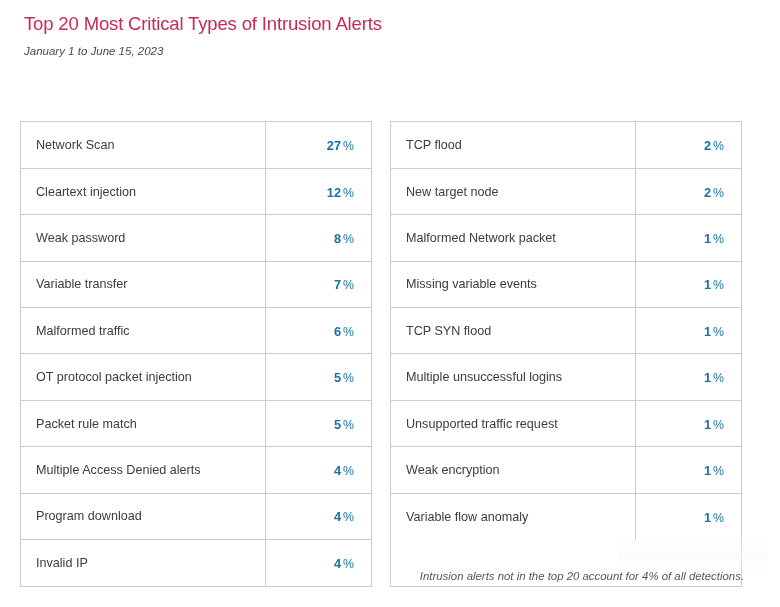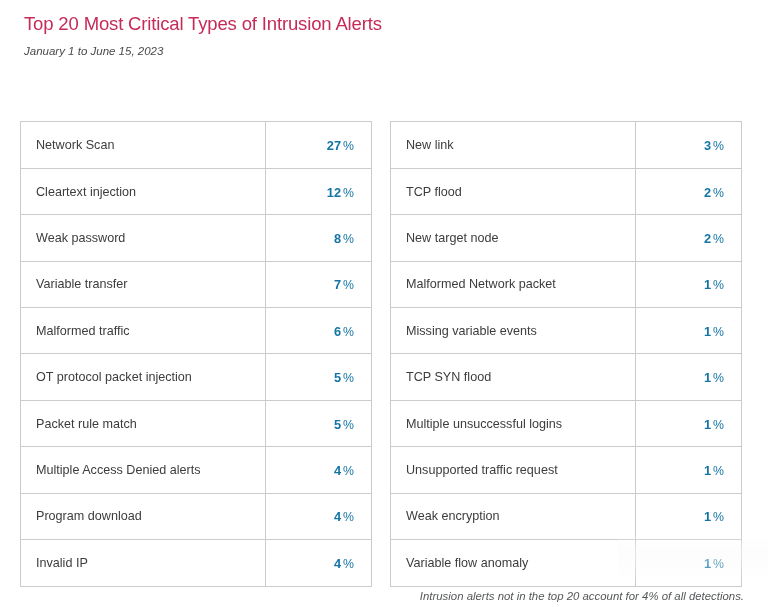--- a/index.html
+++ b/index.html
@@ -106,21 +106,21 @@
     font-size: 12.3px;
     font-weight: normal;
     color: #1474a4;
     margin-left: 2px;
   }
 
   
   .footnote {
     position: absolute;
     right: 36px;
-    top: 590px;
+    top: 570px;
     font-size: 11.4px;
     font-style: italic;
     color: #555759;
     white-space: nowrap;
     line-height: 1.2;
   }
   
   .artifact {
     position: absolute;
     left: 618px;
@@ -187,24 +187,20 @@
               <td class="value-cell"><span class="value-num">4</span><span class="value-pct">%</span></td>
             </tr>
           </tbody>
       </table>
     </div>
 
     <div class="alert-table">
       <table>
         <tbody id="right-rows">
             <tr>
-              <td class="label-cell">New link</td>
-              <td class="value-cell"><span class="value-num">3</span><span class="value-pct">%</span></td>
-            </tr>
-            <tr>
               <td class="label-cell">TCP flood</td>
               <td class="value-cell"><span class="value-num">2</span><span class="value-pct">%</span></td>
             </tr>
             <tr>
               <td class="label-cell">New target node</td>
               <td class="value-cell"><span class="value-num">2</span><span class="value-pct">%</span></td>
             </tr>
             <tr>
               <td class="label-cell">Malformed Network packet</td>
               <td class="value-cell"><span class="value-num">1</span><span class="value-pct">%</span></td>

